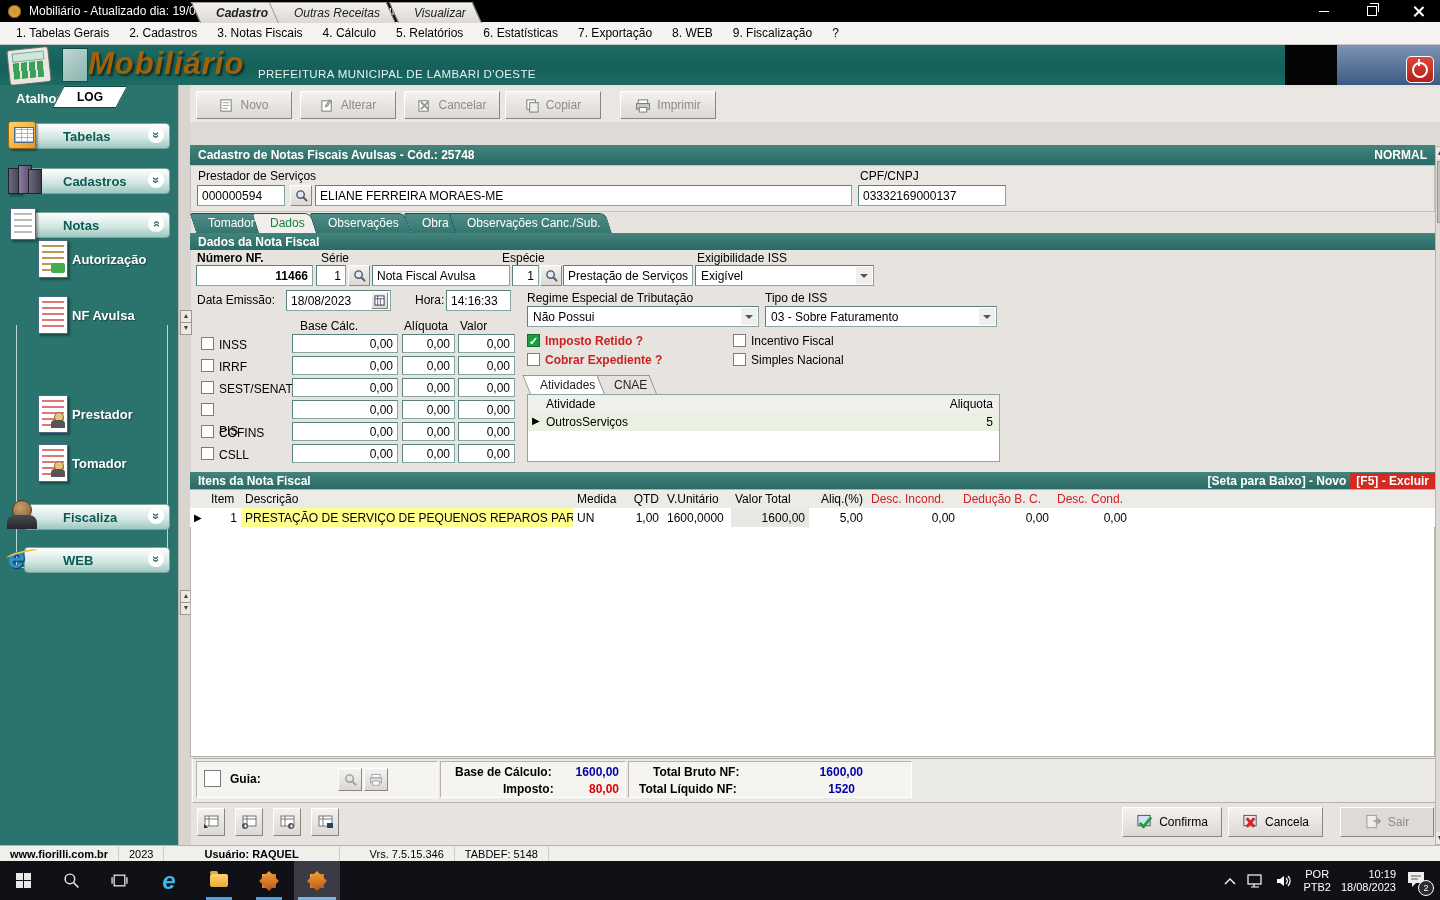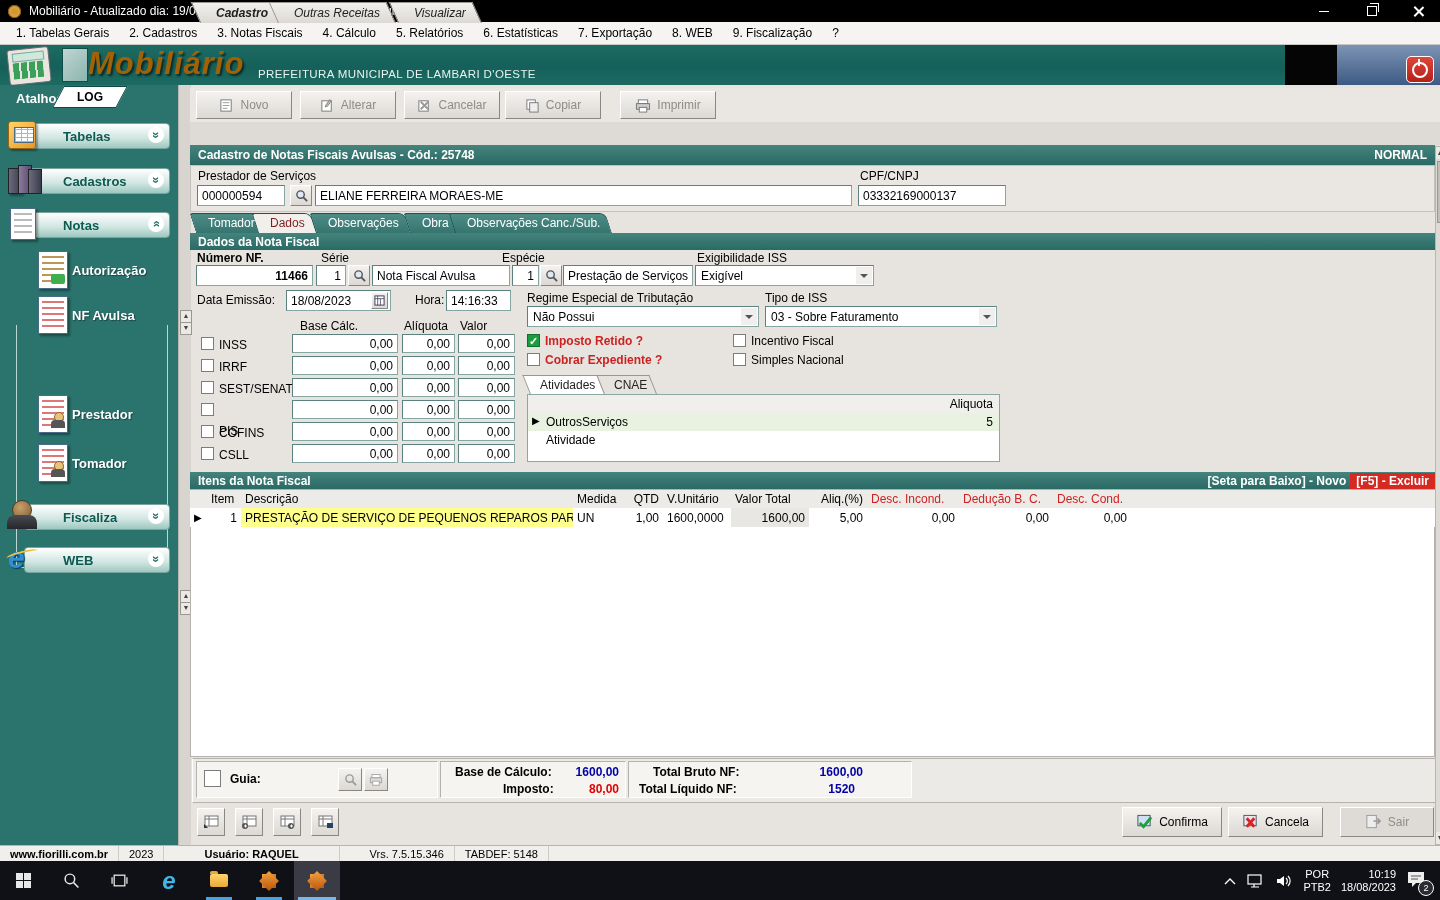--- a/index.html
+++ b/index.html
@@ -93,21 +93,21 @@
   .toolbar{position:absolute;left:190px;top:88px;width:1250px;height:34px;background:#eae7e3;border-bottom:1px solid #c5c2bd;}
   .tbtn{position:absolute;top:3px;width:96px;height:28px;}
   
   .maintabs{position:absolute;left:190px;top:122px;width:1250px;height:23px;background:#dedbd6;}
   .mtab{position:absolute;top:2px;height:21px;padding:0 16px;display:flex;align-items:center;font-style:italic;color:#222;}
   .mtab:before{content:"";position:absolute;inset:0;background:linear-gradient(180deg,#f2f0ed,#dcd9d4);border:1px solid #9a978f;border-bottom:none;transform:skewX(24deg);transform-origin:bottom left;z-index:0;}
   .mtab b,.mtab span{position:relative;z-index:1;}
   
   .dtab{position:absolute;top:0;height:20px;padding:0 12px;display:flex;align-items:center;color:#fff;font-size:12px;}
   .dtab:before{content:"";position:absolute;inset:0;background:linear-gradient(180deg,#4e8c86,#357570);border:1px solid #1d544f;border-bottom:none;border-radius:3px 6px 0 0;transform:skewX(18deg);transform-origin:bottom left;z-index:0;}
-  .dtab.active{color:#7f1d1d;}
+  .dtab.active{color:#15803d;}
   .dtab.active:before{background:#f1efec;}
   .dtab span{position:relative;z-index:1;white-space:nowrap;}
   
   .taxrow-inp{text-align:right;}
   
   .atab{position:absolute;top:0;height:19px;padding:0 10px;display:flex;align-items:center;color:#222;}
   .atab:before{content:"";position:absolute;inset:0;background:#e6e3de;border:1px solid #9a978f;border-bottom:none;transform:skewX(22deg);transform-origin:bottom left;}
   .atab.active:before{background:#fff;}
   .atab span{position:relative;}
   
@@ -233,21 +233,21 @@
             <div class="lines" style="background:repeating-linear-gradient(180deg,#bbb 0 2px,transparent 2px 6px);"></div>
           </div>
       </div>
       <div class="sb-chevcirc up">
           <i>»</i>
         </div>
     </div>
 
     <div class="notas-panel"></div>
 
-    <div class="sb-item" style="top:164px;">
+    <div class="sb-item" style="top:153px;">
       <div class="doc" style="left:28px;top:2px;width:28px;height:36px;">
         <div class="lines"></div>
         <span class="mark" style="left:12px;top:22px;width:14px;height:10px;background:#3fae4e;border-radius:2px;"></span>
       </div>
       <span class="lbl">Autorização</span>
     </div>
     <div class="sb-item" style="top:209px;">
       <div class="doc" style="left:28px;top:2px;width:28px;height:36px;">
         <div class="lines red"></div>
       </div>
@@ -487,21 +487,21 @@
   <span class="lbl" style="left:751px;top:353px;">Simples Nacional</span>
 
   <div class="atab active" style="left:530px;top:375px;">
       <span>Atividades</span>
     </div>
   <div class="atab" style="left:604px;top:375px;">
       <span>CNAE</span>
     </div>
   <div class="abs" style="left:527px;top:394px;width:473px;height:68px;background:#fff;border:1px solid #8aa8a6;box-sizing:border-box;">
     <div style="position:absolute;left:0;top:0;right:0;height:18px;background:#f1efec;border-bottom:1px solid #c8c5c0;">
-      <span style="position:absolute;left:18px;top:2px;margin-top:36px;">Atividade</span>
+      <span style="position:absolute;left:18px;top:2px;">Atividade</span>
       <span style="position:absolute;right:6px;top:2px;">Aliquota</span>
     </div>
     <div style="position:absolute;left:0;top:18px;right:0;height:18px;background:#e9f2e0;">
       <span style="position:absolute;left:4px;top:2px;font-size:10px;">▶</span>
       <span style="position:absolute;left:18px;top:2px;">OutrosServiços</span>
       <span style="position:absolute;right:6px;top:2px;">5</span>
     </div>
   </div>
 
   <div class="panel-teal" style="top:472px;height:17px;">

